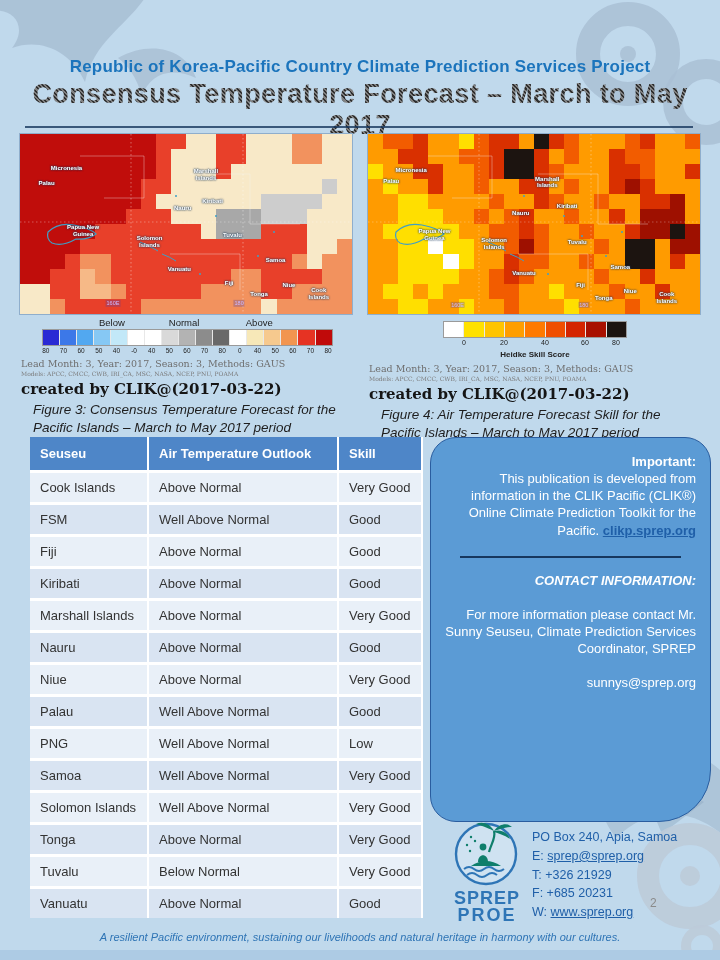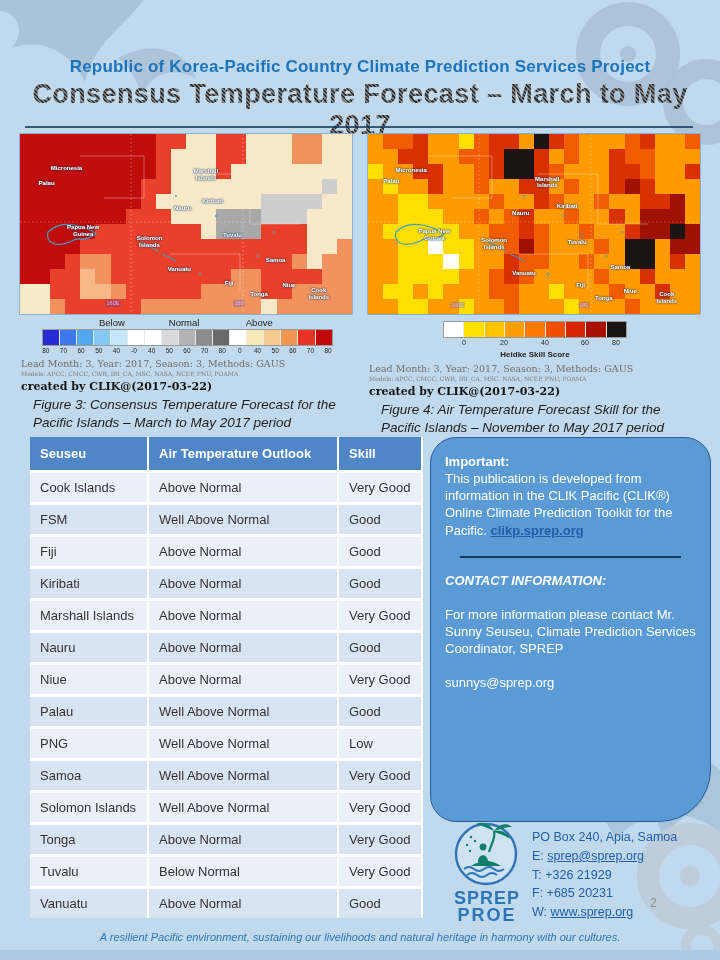--- a/index.html
+++ b/index.html
@@ -39,39 +39,39 @@
   .cbar17{width:289px}
   .cbar9{width:182px;margin-top:6px}
   .ticksf{display:flex;width:300px;margin:1px auto 0}
   .ticksf span{flex:1;text-align:center;font-size:6.5px;color:#222}
   .ticksa{position:relative;width:182px;height:10px;margin:1px auto 0}
   .ticksa span{position:absolute;transform:translateX(-50%);font-size:7px;color:#222}
   .skill-title{text-align:center;font-size:8px;font-weight:bold;color:#222;margin-top:1px}
 
   .meta1{font-family:"DejaVu Serif",serif;font-size:9.5px;color:#6e6e6e;margin:4px 0 0 2px}
   .meta2{font-family:"DejaVu Serif",serif;font-size:6px;color:#7a7a7a;margin:1px 0 0 2px}
-  .created{font-family:"DejaVu Serif",serif;font-size:11px;font-weight:bold;color:#151515;margin:3px 0 0 2px}
+  .created{font-family:"DejaVu Serif",serif;font-size:15px;font-weight:bold;color:#151515;margin:3px 0 0 2px}
   .caption{font-style:italic;font-size:13.5px;color:#1e1e1e;margin:3px 0 0 14px;
     line-height:1.3;width:312px}
 
   
   .outlook-table{position:absolute;left:30px;top:437px;width:392px;
     border-collapse:collapse;table-layout:fixed}
   .outlook-table th{background:#4e86c8;color:#fff;font-size:13px;font-weight:bold;
     text-align:left;padding:9px 4px 9px 10px;border-right:2px solid #fff}
   .outlook-table td{font-size:13px;color:#333;padding:7px 4px 7px 10px;
     border-right:2px solid #fff;border-top:3px solid #fff;vertical-align:top}
   .outlook-table .even td{background:#e9f0f8}
   .outlook-table .odd td{background:#d9e4f2}
   .c0{width:118px}.c1{width:190px}.c2{width:84px}
 
   
   .info-box{position:absolute;left:430px;top:437px;width:281px;height:385px;
     box-sizing:border-box;background:#5b9bd5;border:1px solid #2a5d9f;
-    border-radius:26px 26px 52px 26px;color:#fff;text-align:left;
+    border-radius:26px 26px 52px 26px;color:#fff;text-align:right;
     padding:15px 14px;font-size:13px;line-height:1.32}
   .info-box .head{font-weight:bold}
   .info-box p{margin:0 0 17px 0}
   .info-box .p1{margin-bottom:17px}
   .link{color:#1f5fa8;font-weight:bold;text-decoration:underline;cursor:pointer}
   .sep{border:none;border-top:2px solid #17375e;width:88%;margin:2px auto 14px}
   .contact-head{font-style:italic;font-weight:bold;margin-bottom:17px}
 
   
   .org{position:absolute;left:450px;top:820px;display:flex}
@@ -775,21 +775,21 @@
           <span style="left: 20px;">0</span>
           <span style="left: 60px;">20</span>
           <span style="left: 101px;">40</span>
           <span style="left: 141px;">60</span>
           <span style="left: 172px;">80</span>
         </div>
       <div class="skill-title">Heidke Skill Score</div>
       <div class="meta1">Lead Month: 3, Year: 2017, Season: 3, Methods: GAUS</div>
       <div class="meta2">Models: APCC, CMCC, CWB, IRI_CA, MSC, NASA, NCEP, PNU, POAMA</div>
       <div class="created">created by CLIK@(2017-03-22)</div>
-      <div class="caption">Figure 4: Air Temperature Forecast Skill for the Pacific Islands – November to May 2017 period</div>
+      <div class="caption">Figure 4: Air Temperature Forecast Skill for the Pacific Islands – March to May 2017 period</div>
     </div>
 
     <table class="outlook-table">
       <colgroup>
           <col class="c0">
           <col class="c1">
           <col class="c2">
         </colgroup>
       <thead>
         <tr>

